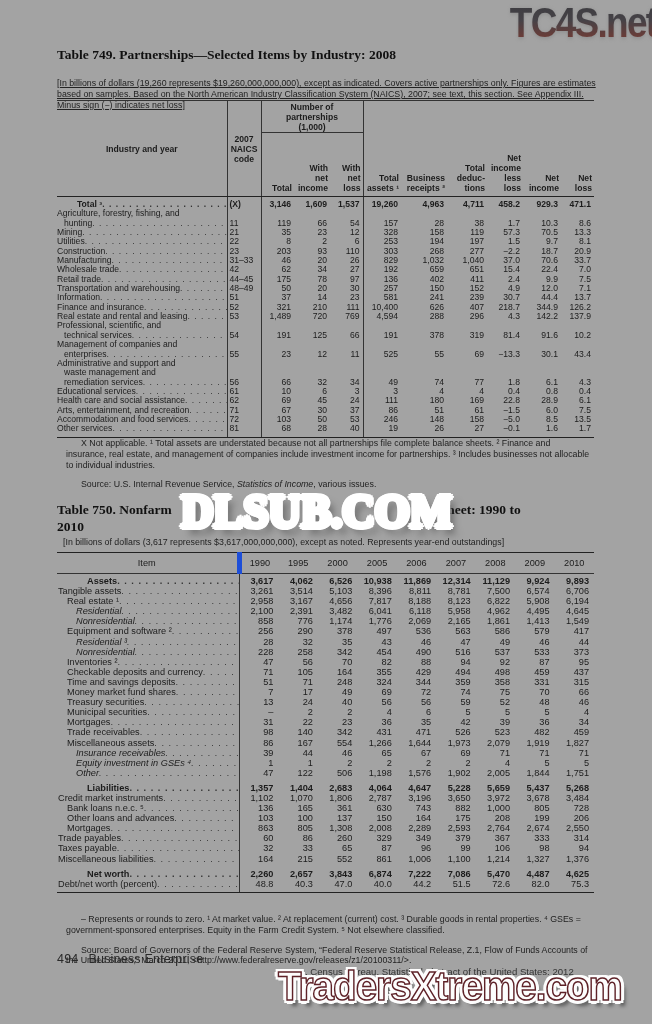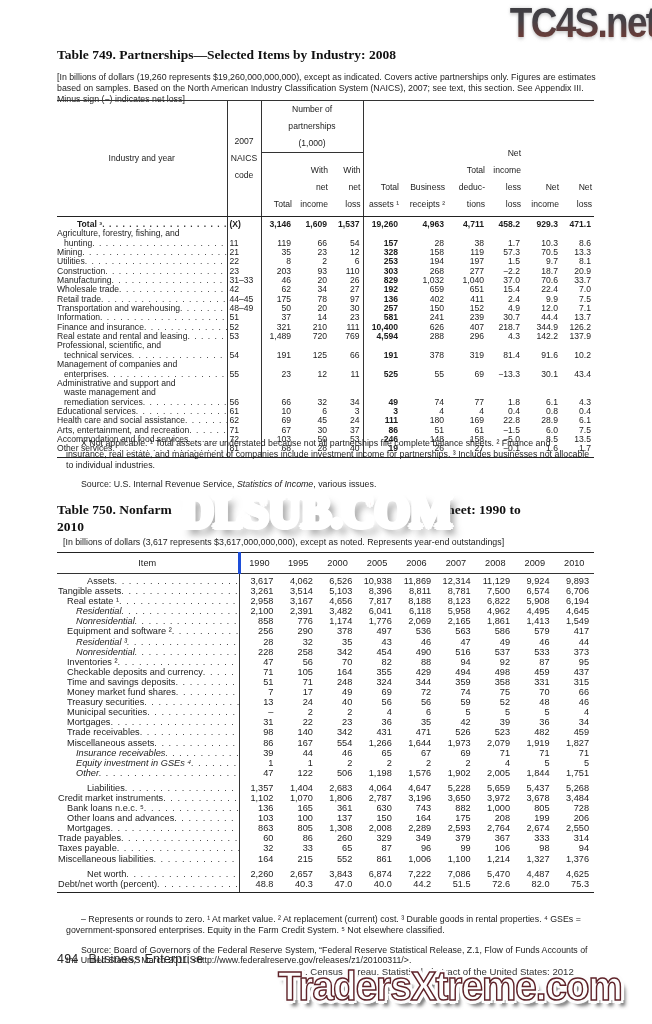--- a/index.html
+++ b/index.html
@@ -1,72 +1,72 @@
 <!DOCTYPE html>
 <html><head>
 <meta charset="utf-8">
 <style>
   html,body{margin:0;padding:0;background:#e8e8e8;}
-  .page{position:relative;width:652px;height:1024px;background:#ffffff;overflow:hidden;
+  .page{position:relative;width:652px;height:1024px;background:#a3a3a3;overflow:hidden;
         font-family:"Liberation Sans",sans-serif;color:#1c1c1c;}
 
   
   .tbl-title{position:absolute;left:57px;font-family:"Liberation Serif",serif;
              font-weight:bold;font-size:13.5px;line-height:17px;color:#111;width:540px;}
   .t749-title{top:46px;}
   .t750-title{top:501px;}
   .title-gap{display:inline-block;width:268px;}
   .tbl-note{position:absolute;left:57px;font-size:8.8px;line-height:10.8px;color:#222;width:548px;}
-  .t749-note{top:72px;}
+  .t749-note{top:78px;text-decoration:underline;}
   .t750-note{top:537px;width:560px;margin-left:6px;}
 
   
   table{border-collapse:collapse;table-layout:fixed;position:absolute;left:57px;background:transparent;}
   th{font-weight:normal;padding:0;}
   td{padding:0;vertical-align:bottom;}
   .num{text-align:right;white-space:nowrap;}
   .lbl{overflow:hidden;margin-top:42px;}
   .ll{display:flex;align-items:baseline;overflow:hidden;}
   .ll .t{white-space:nowrap;}
   .dots{flex:1 1 auto;overflow:hidden;white-space:nowrap;color:#333;}
   .dots::before{content:". . . . . . . . . . . . . . . . . . . . . . . . . . . . . . . . . . . . . . . . . . . . . . . .";letter-spacing:1px;}
 
   
   .t749{top:100px;width:537px;font-size:8.6px;border-top:1px solid #333;}
-  .t749 thead th{white-space:pre-line;line-height:17px;}
+  .t749 thead th{white-space:pre-line;line-height:10px;font-weight:bold;}
   .t749 .h1{height:32px;}
   .t749 .h2{height:64px;}
   .t749 thead .rs{vertical-align:bottom;text-align:right;padding:0 2px 3px 0;border-bottom:1.5px solid #222;}
   .t749 thead .lblh{vertical-align:middle;text-align:center;border-bottom:1.5px solid #222;}
   .t749 thead .naicsh{vertical-align:middle;text-align:center;border-left:1px solid #333;
                       border-right:1px solid #333;border-bottom:1.5px solid #222;}
   .t749 thead .spanner{vertical-align:middle;text-align:center;border-bottom:1px solid #333;}
   .t749 thead .sub{vertical-align:bottom;text-align:right;padding:0 2px 3px 0;border-bottom:1.5px solid #222;}
   .t749 td{line-height:9.35px;}
   .t749 td.naics{border-left:1px solid #333;border-right:1px solid #333;padding-left:2px;white-space:nowrap;}
-  .t749 td.bl{border-left:1px solid #333;font-weight:bold;}
+  .t749 td.bl{border-left:1px solid #333;}
   .t749 td.num{padding-right:3px;}
   .t749 tbody tr:first-child td{padding-top:3px;}
   .t749 tbody tr:last-child td{padding-bottom:3px;border-bottom:1.5px solid #222;}
   .t749 .row-total td{font-weight:bold;}
   .t749 .row-total .ll{padding-left:20px;}
   .t749 .cl{white-space:nowrap;}
   .t749 .cont{padding-left:7px;}
 
   
   .t750{top:552px;width:537px;font-size:9.2px;border-top:1.5px solid #222;}
   .t750 thead th{height:20px;vertical-align:middle;border-bottom:1px solid #333;line-height:10px;}
-  .t750 thead .item{text-align:center;border-right:3px solid #1d4ed8;}
+  .t750 thead .item{text-align:center;border-right:5px solid #1d4ed8;}
   .t750 thead .yr{text-align:center;}
   .t750 td{line-height:10.1px;}
   .t750 td.lbl{border-right:1px solid #333;}
   .t750 td.num{padding-right:5px;}
   .t750 tbody tr:first-child td{padding-top:2px;}
   .t750 tbody tr:last-child td{padding-bottom:3px;border-bottom:1.5px solid #222;}
-  .t750 .row-bold td{font-weight:normal;}
+  .t750 .row-bold td{font-weight:bold;}
   .t750 .row-bold .ll{padding-left:30px;}
   .t750 .row-gap td{padding-top:5px;}
   .t750 .ind0{padding-left:1px;}
   .t750 .ind1{padding-left:10px;justify-content:center;}
   .t750 .ind2{padding-left:19px;font-style:italic;}
 
   
   .fnblock{position:absolute;left:57px;width:544px;font-size:8.8px;line-height:10.8px;color:#222;}
   .fn749{top:429px;}
   .fn750{top:905px;}

